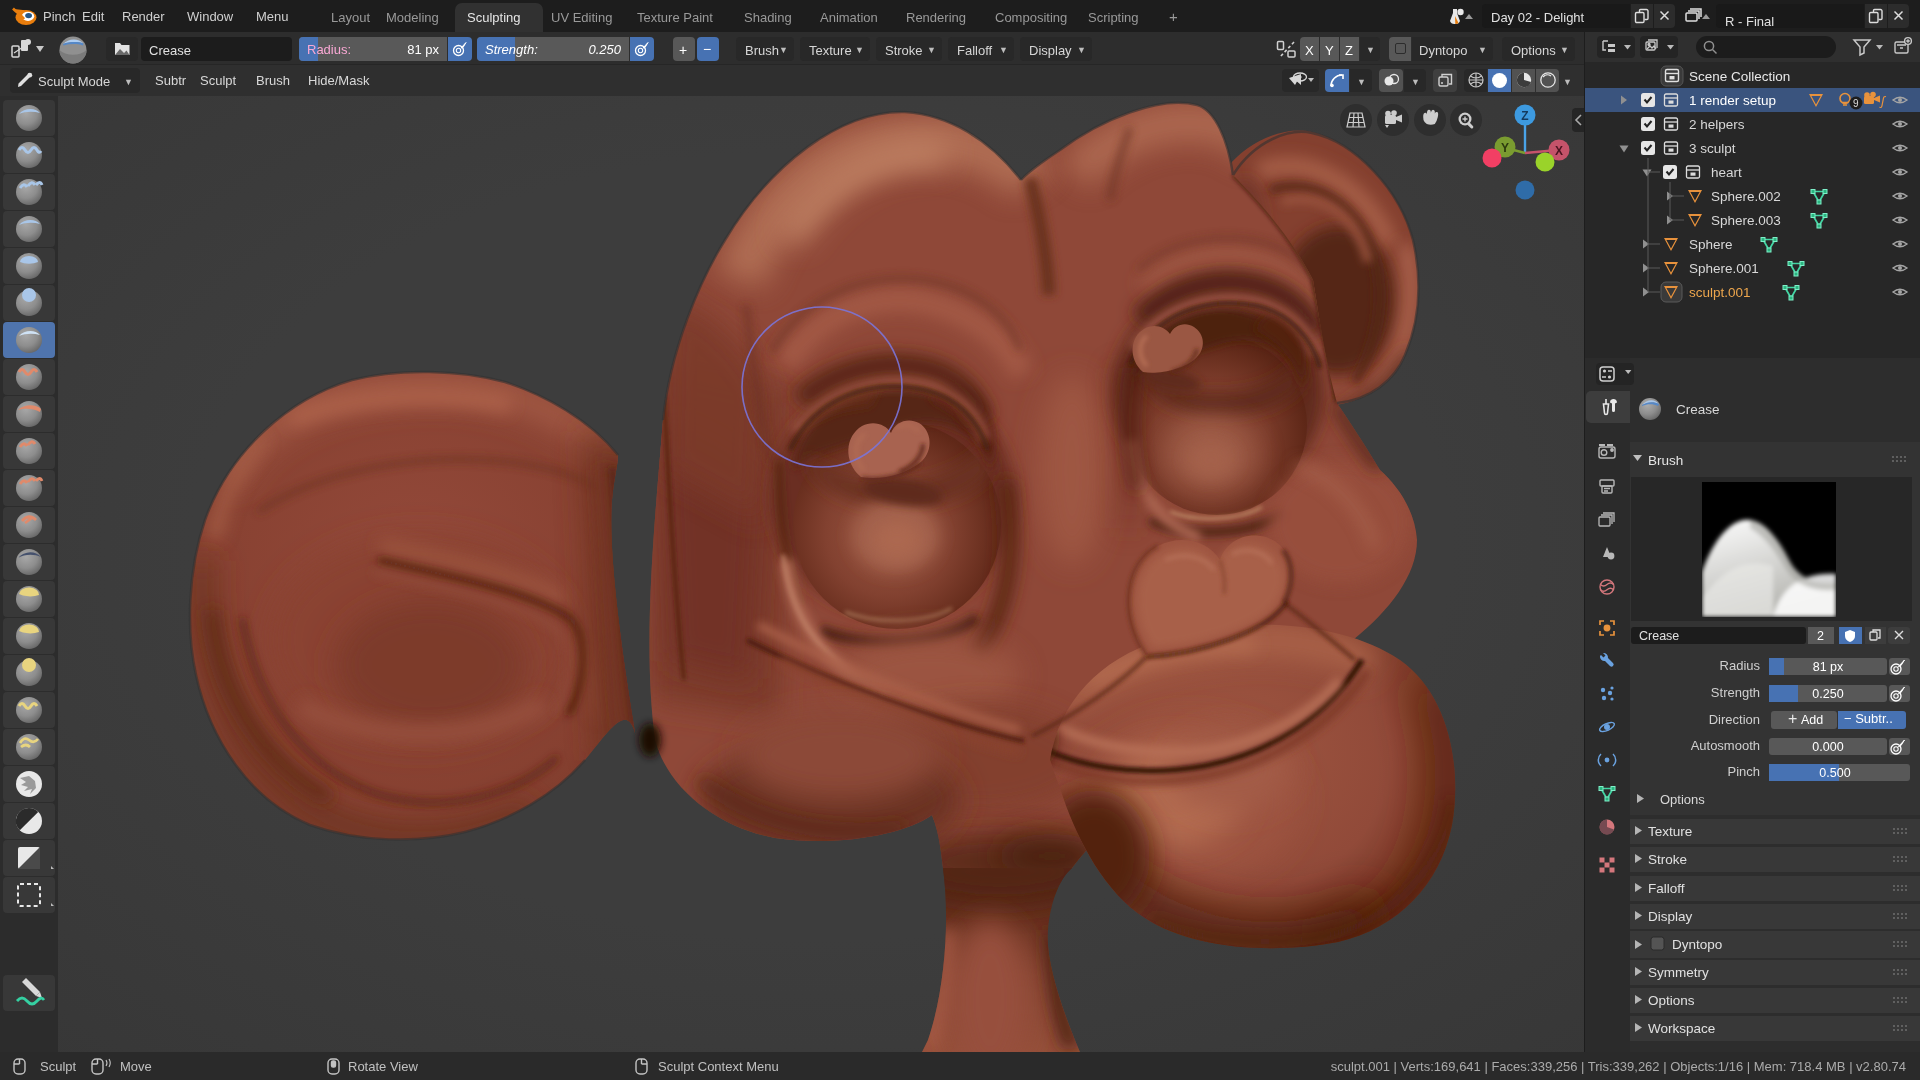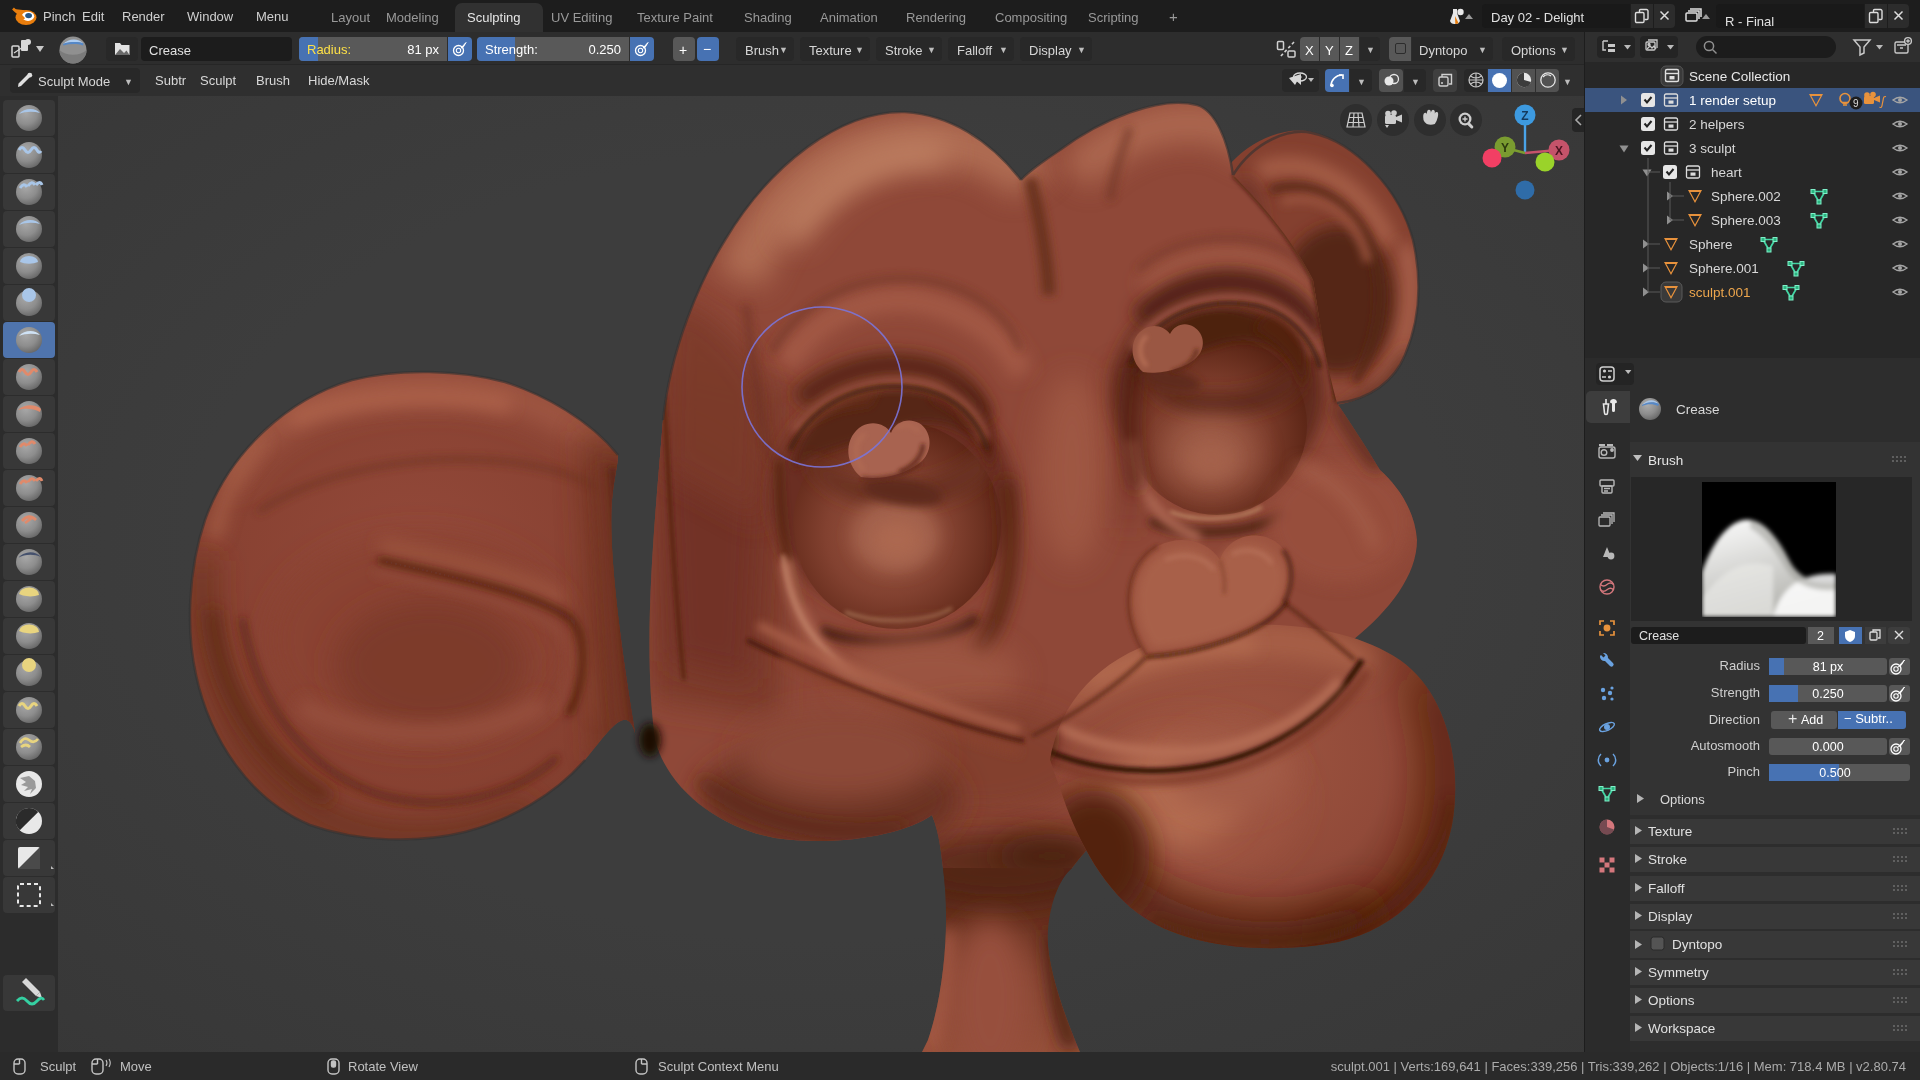--- a/index.html
+++ b/index.html
@@ -103,31 +103,31 @@
       <path d="M1,2 h5 l1.5,2 h8 v10 h-14.5 z" fill="#e2e2e2"></path>
       <path d="M1,14 l5,-6 4,4 2.5,-2.5 3,4.5 z" fill="#6a6a6a"></path>
     </svg>
 
     <div class="abs fld" style="left:141px;top:5px;width:151px;height:24px;">
         <span style="position:absolute;left:8px;top:6px">Crease</span>
       </div>
 
     <div class="abs" style="left:299px;top:5px;width:148px;height:24px;background:#595959;border-radius:4px 0 0 4px;overflow:hidden;">
       <div class="abs" style="left:0;top:0;width:19px;height:24px;background:#4772b3;"></div>
-      <span class="abs txt" style="left:8px;top:6px;color:#fde047">Radius:</span>
+      <span class="abs txt" style="left:8px;top:6px;color:#f9a8d4">Radius:</span>
       <span class="abs txt" style="right:8px;top:6px;color:#fff">81 px</span>
     </div>
     <div class="abs" style="left:448px;top:5px;width:24px;height:24px;background:#4772b3;border-radius:0 4px 4px 0;"></div>
     <svg class="abs" style="left:452px;top:9px" width="16" height="16" viewBox="0 0 16 16">
         <circle cx="6.5" cy="9.5" r="5" fill="none" stroke="#fff" stroke-width="1.3"></circle>
         <circle cx="6.5" cy="9.5" r="2.2" fill="none" stroke="#fff" stroke-width="1.1"></circle>
         <path d="M9,7 L14,1.5 L11,6.5 Z" fill="#fff" stroke="#fff" stroke-width="1"></path>
       </svg>
 
-    <div class="abs" style="left:477px;top:5px;width:152px;height:24px;background:#595959;border-radius:4px 0 0 4px;overflow:hidden;">
+    <div class="abs" style="left:477px;top:5px;width:152px;height:24px;background:#595959;border-radius:4px 0 0 4px;overflow:hidden;font-style:italic;">
       <div class="abs" style="left:0;top:0;width:38px;height:24px;background:#4772b3;"></div>
       <span class="abs txt" style="left:8px;top:6px;color:#fff">Strength:</span>
       <span class="abs txt" style="right:8px;top:6px;color:#fff">0.250</span>
     </div>
     <div class="abs" style="left:630px;top:5px;width:24px;height:24px;background:#4772b3;border-radius:0 4px 4px 0;"></div>
     <svg class="abs" style="left:634px;top:9px" width="16" height="16" viewBox="0 0 16 16">
         <circle cx="6.5" cy="9.5" r="5" fill="none" stroke="#fff" stroke-width="1.3"></circle>
         <circle cx="6.5" cy="9.5" r="2.2" fill="none" stroke="#fff" stroke-width="1.1"></circle>
         <path d="M9,7 L14,1.5 L11,6.5 Z" fill="#fff" stroke="#fff" stroke-width="1"></path>
       </svg>

